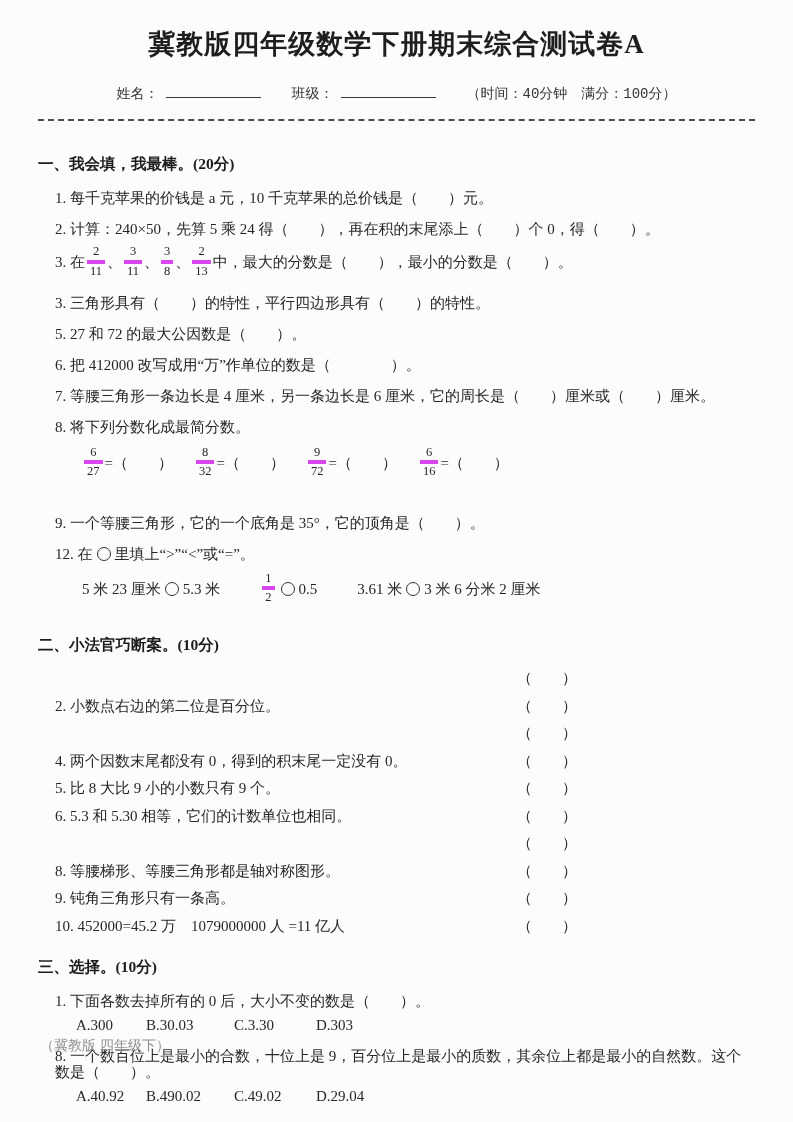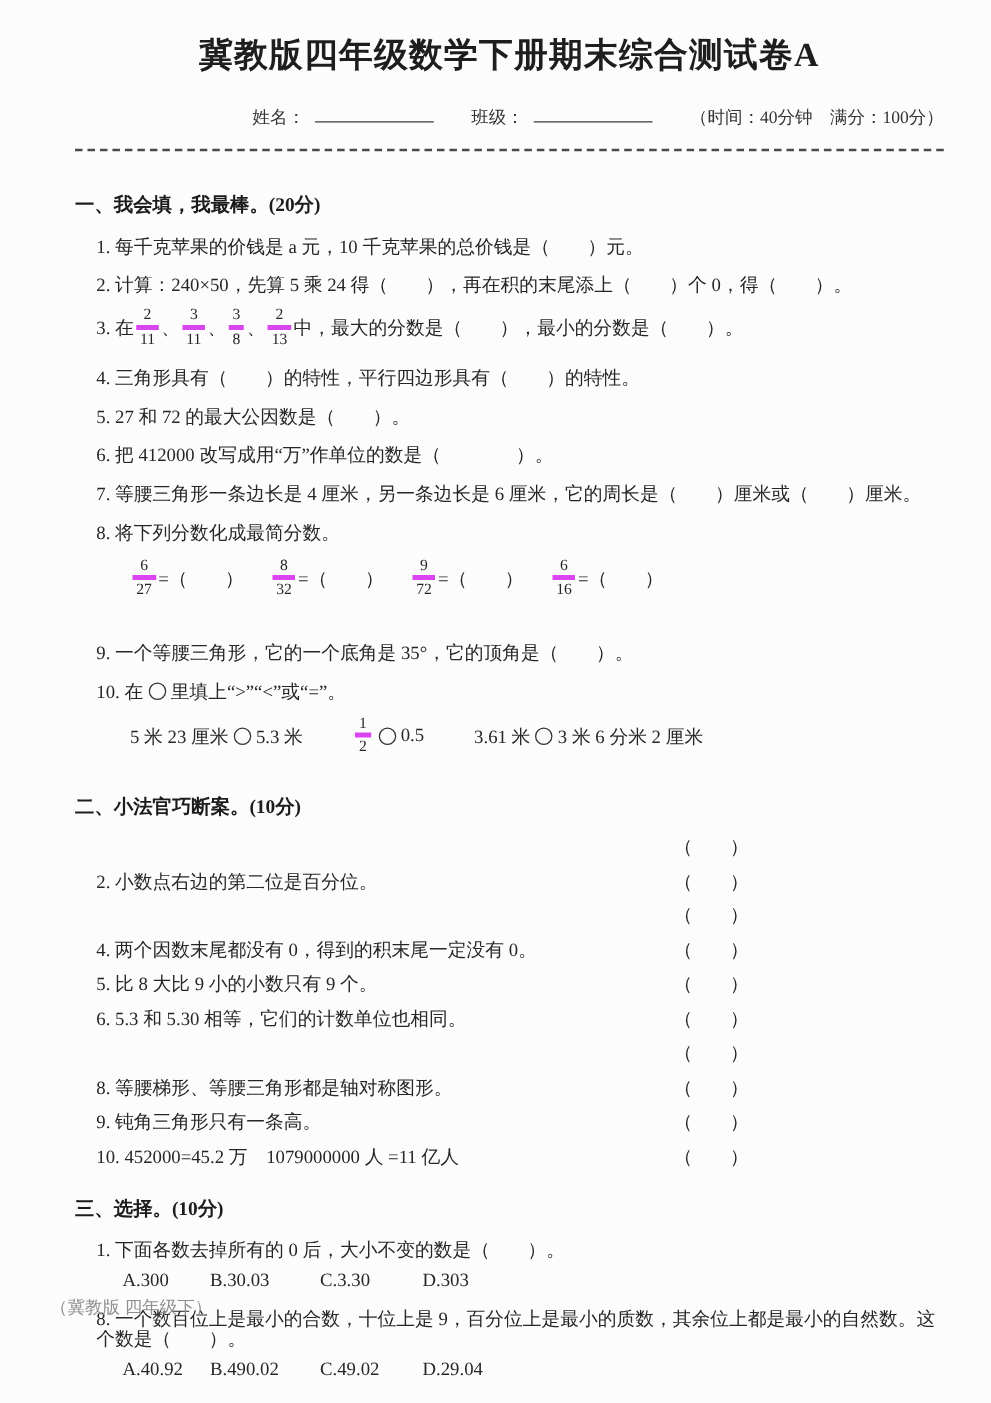--- a/index.html
+++ b/index.html
@@ -3,34 +3,34 @@
 <meta charset="utf-8">
 <style>
   * { box-sizing: border-box; margin: 0; padding: 0; }
   html, body { width: 793px; height: 1122px; overflow: hidden; }
   body {
     background: #fcfcfc;
     color: #262626;
     font-family: "Liberation Serif", serif;
     font-size: 15px;
   }
-  .page { position: relative; width: 793px; height: 1122px; padding: 26px 38px 0 60px; }
+  .page { position: relative; width: 793px; height: 1122px; padding: 26px 38px 0 38px; }
 
   
   .title {
     text-align: center;
     font-size: 27px;
     font-weight: 700;
     letter-spacing: 1px;
     color: #1e1e1e;
   }
   .info-row {
     margin-top: 22px;
-    text-align: right;
-    font-family: Liberation Serif, serif;
+    text-align: center;
+    font-family: Liberation Mono, monospace;
     font-size: 14px;
     color: #333;
     white-space: nowrap;
   }
   .uline {
     display: inline-block;
     width: 95px;
     height: 14px;
     border-bottom: 1.5px solid #3a3a3a;
     margin: 0 30px 0 8px;
@@ -140,21 +140,21 @@
           <span class="fn">3</span>
           <span class="fd">8</span>
         </span>
       <span>、</span>
       <span class="frac">
           <span class="fn">2</span>
           <span class="fd">13</span>
         </span>
       <span>中，最大的分数是（　　），最小的分数是（　　）。</span>
     </div>
-    <div class="q gap">4. 三角形具有（　　）的特性，平行四边形具有（　　）的特性。</div>
+    <div class="q gap">3. 三角形具有（　　）的特性，平行四边形具有（　　）的特性。</div>
     <div class="q gap">5. 27 和 72 的最大公因数是（　　）。</div>
     <div class="q gap">6. 把 412000 改写成用“万”作单位的数是（　　　　）。</div>
     <div class="q gap">7. 等腰三角形一条边长是 4 厘米，另一条边长是 6 厘米，它的周长是（　　）厘米或（　　）厘米。</div>
     <div class="q gap">8. 将下列分数化成最简分数。</div>
     <div class="frac-row">
       <span class="fr-item">
         <span class="frac">
             <span class="fn">6</span>
             <span class="fd">27</span>
           </span>
@@ -177,21 +177,21 @@
       <span class="fr-item">
         <span class="frac">
             <span class="fn">6</span>
             <span class="fd">16</span>
           </span>
         <span>=（　　）</span>
       </span>
     </div>
     <div class="q" style="margin-top:34px;font-family:Liberation Serif, serif;">9. 一个等腰三角形，它的一个底角是 35°，它的顶角是（　　）。</div>
     <div class="q gap">
-      <span>10. 在</span><span class="cmp-circle"></span><span>里填上“&gt;”“&lt;”或“=”。</span>
+      <span>12. 在</span><span class="cmp-circle"></span><span>里填上“&gt;”“&lt;”或“=”。</span>
     </div>
     <div class="cmp-row">
       <span class="cmp-item">
         <span>5 米 23 厘米</span>
           <span class="cmp-circle"></span>
           <span>5.3 米</span>
       </span>
       <span class="cmp-item">
         <span class="frac">
             <span class="fn">1</span>

